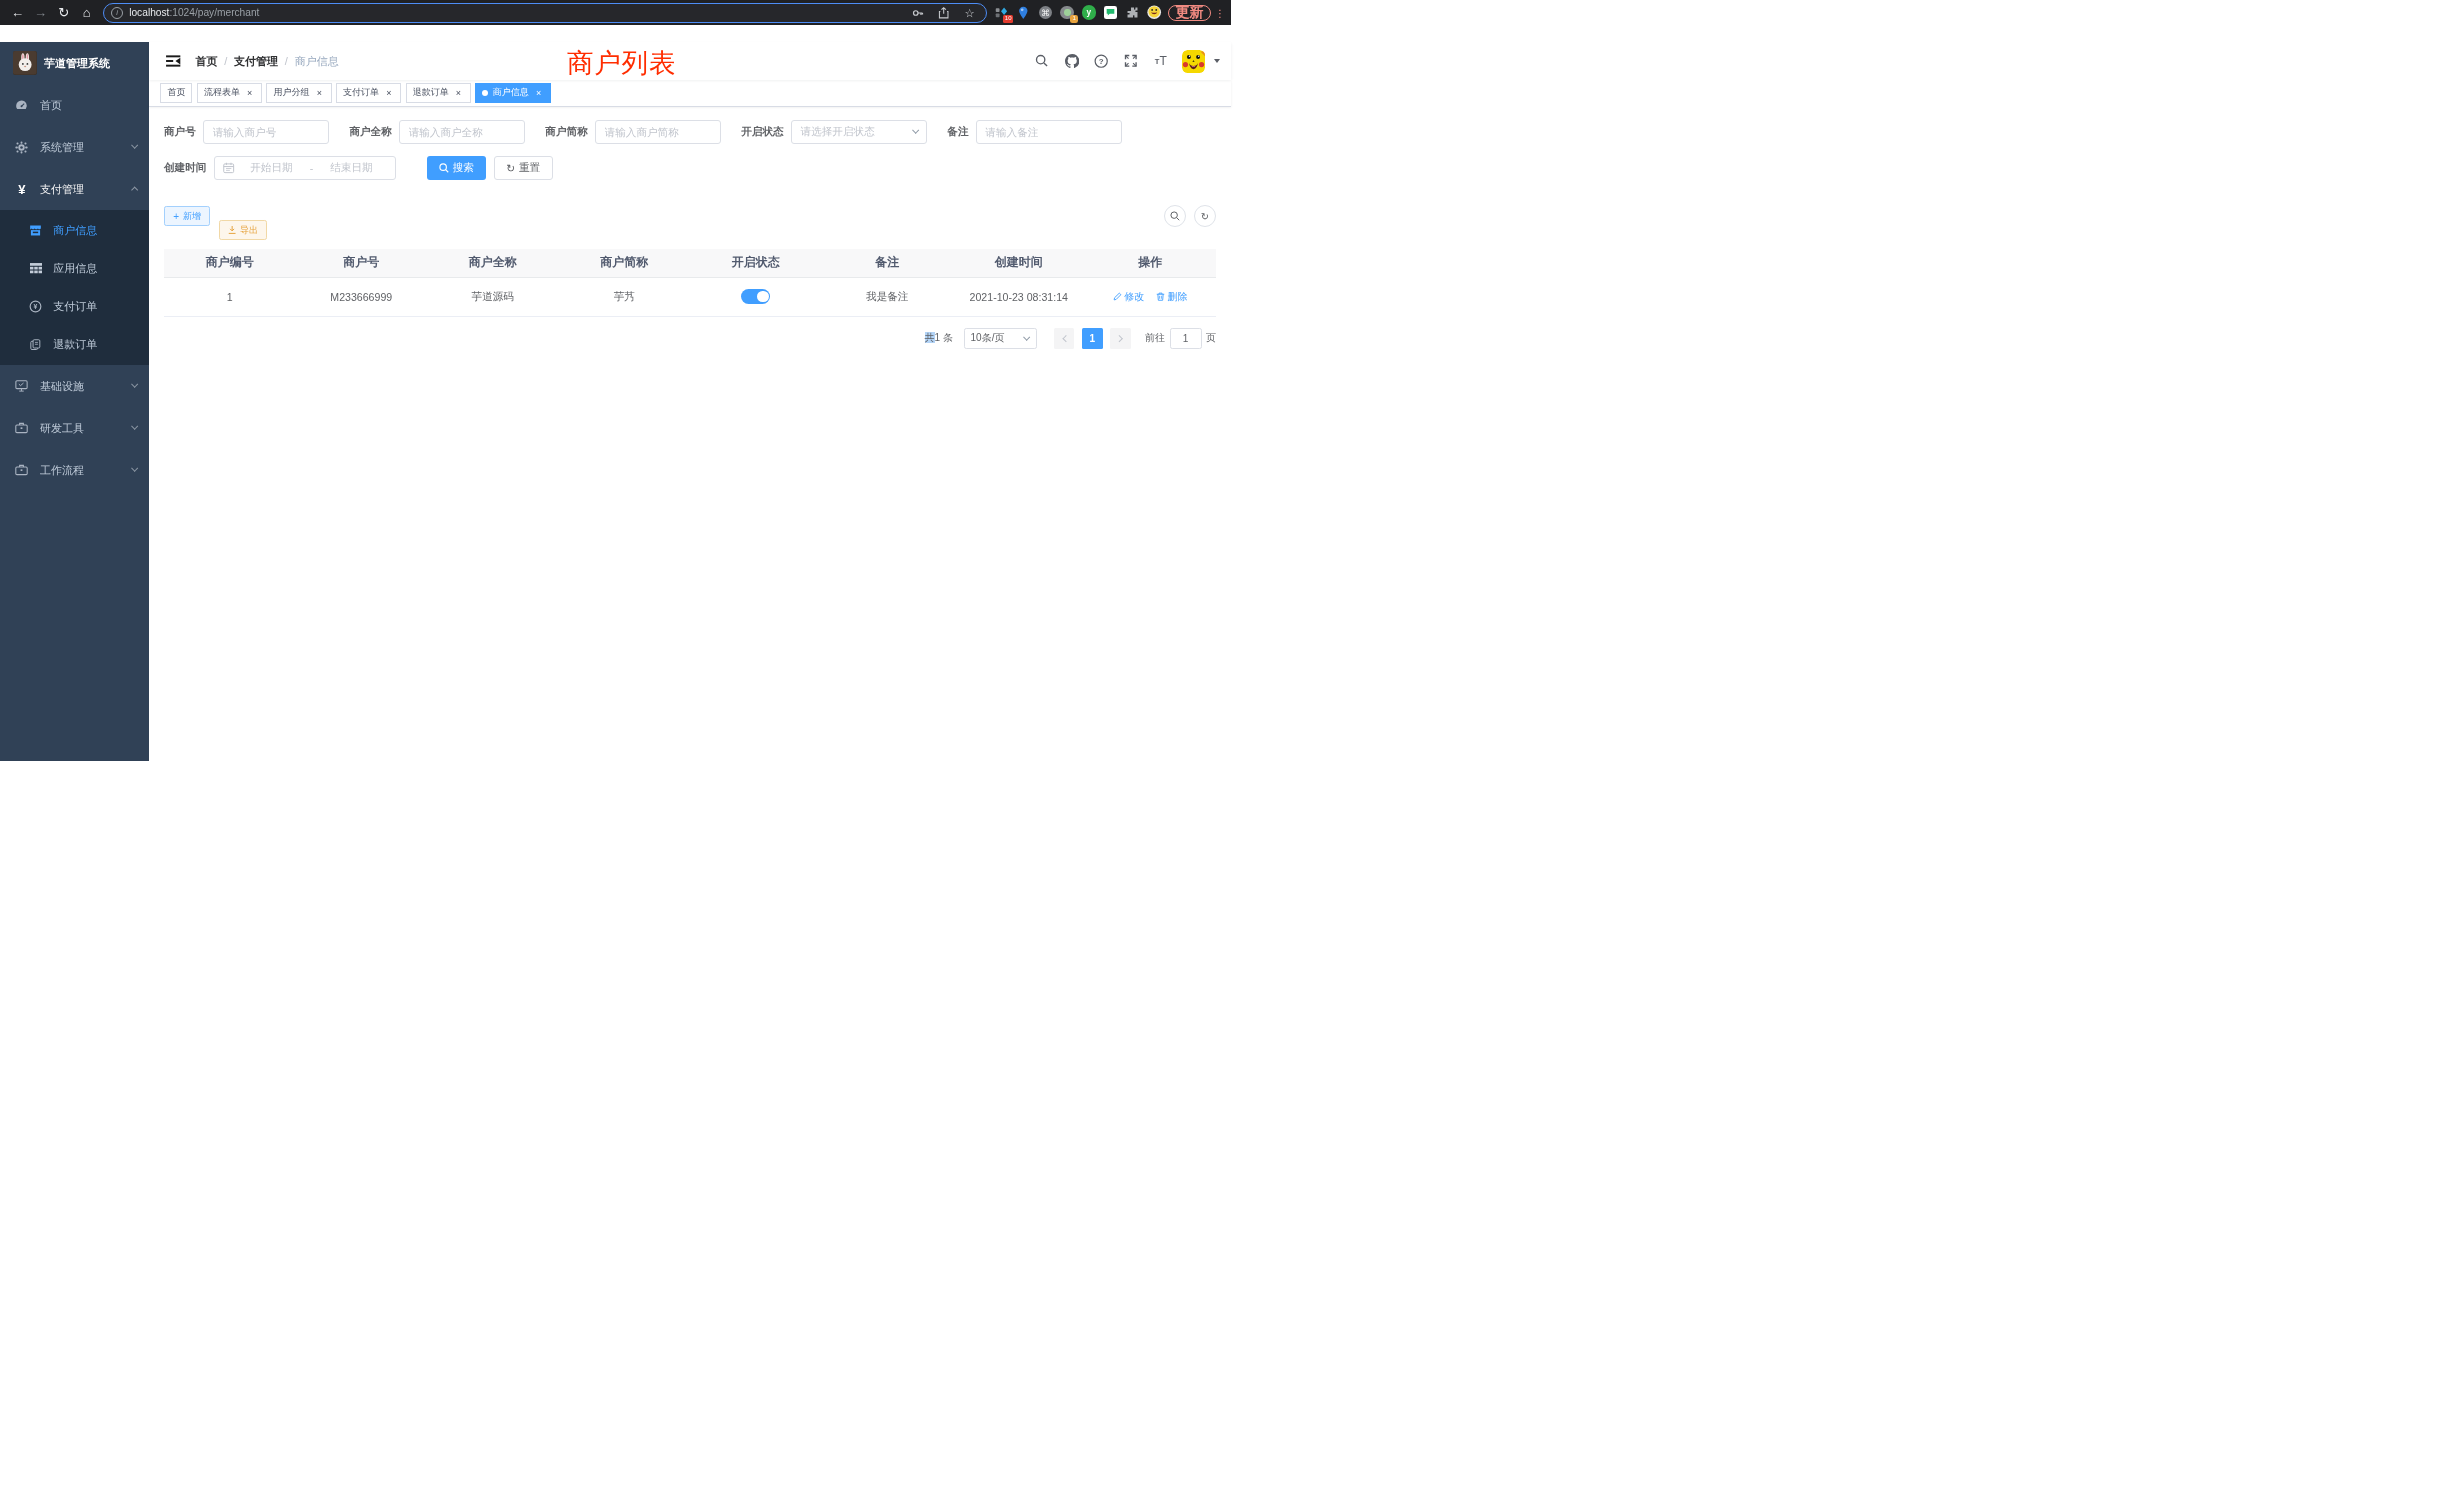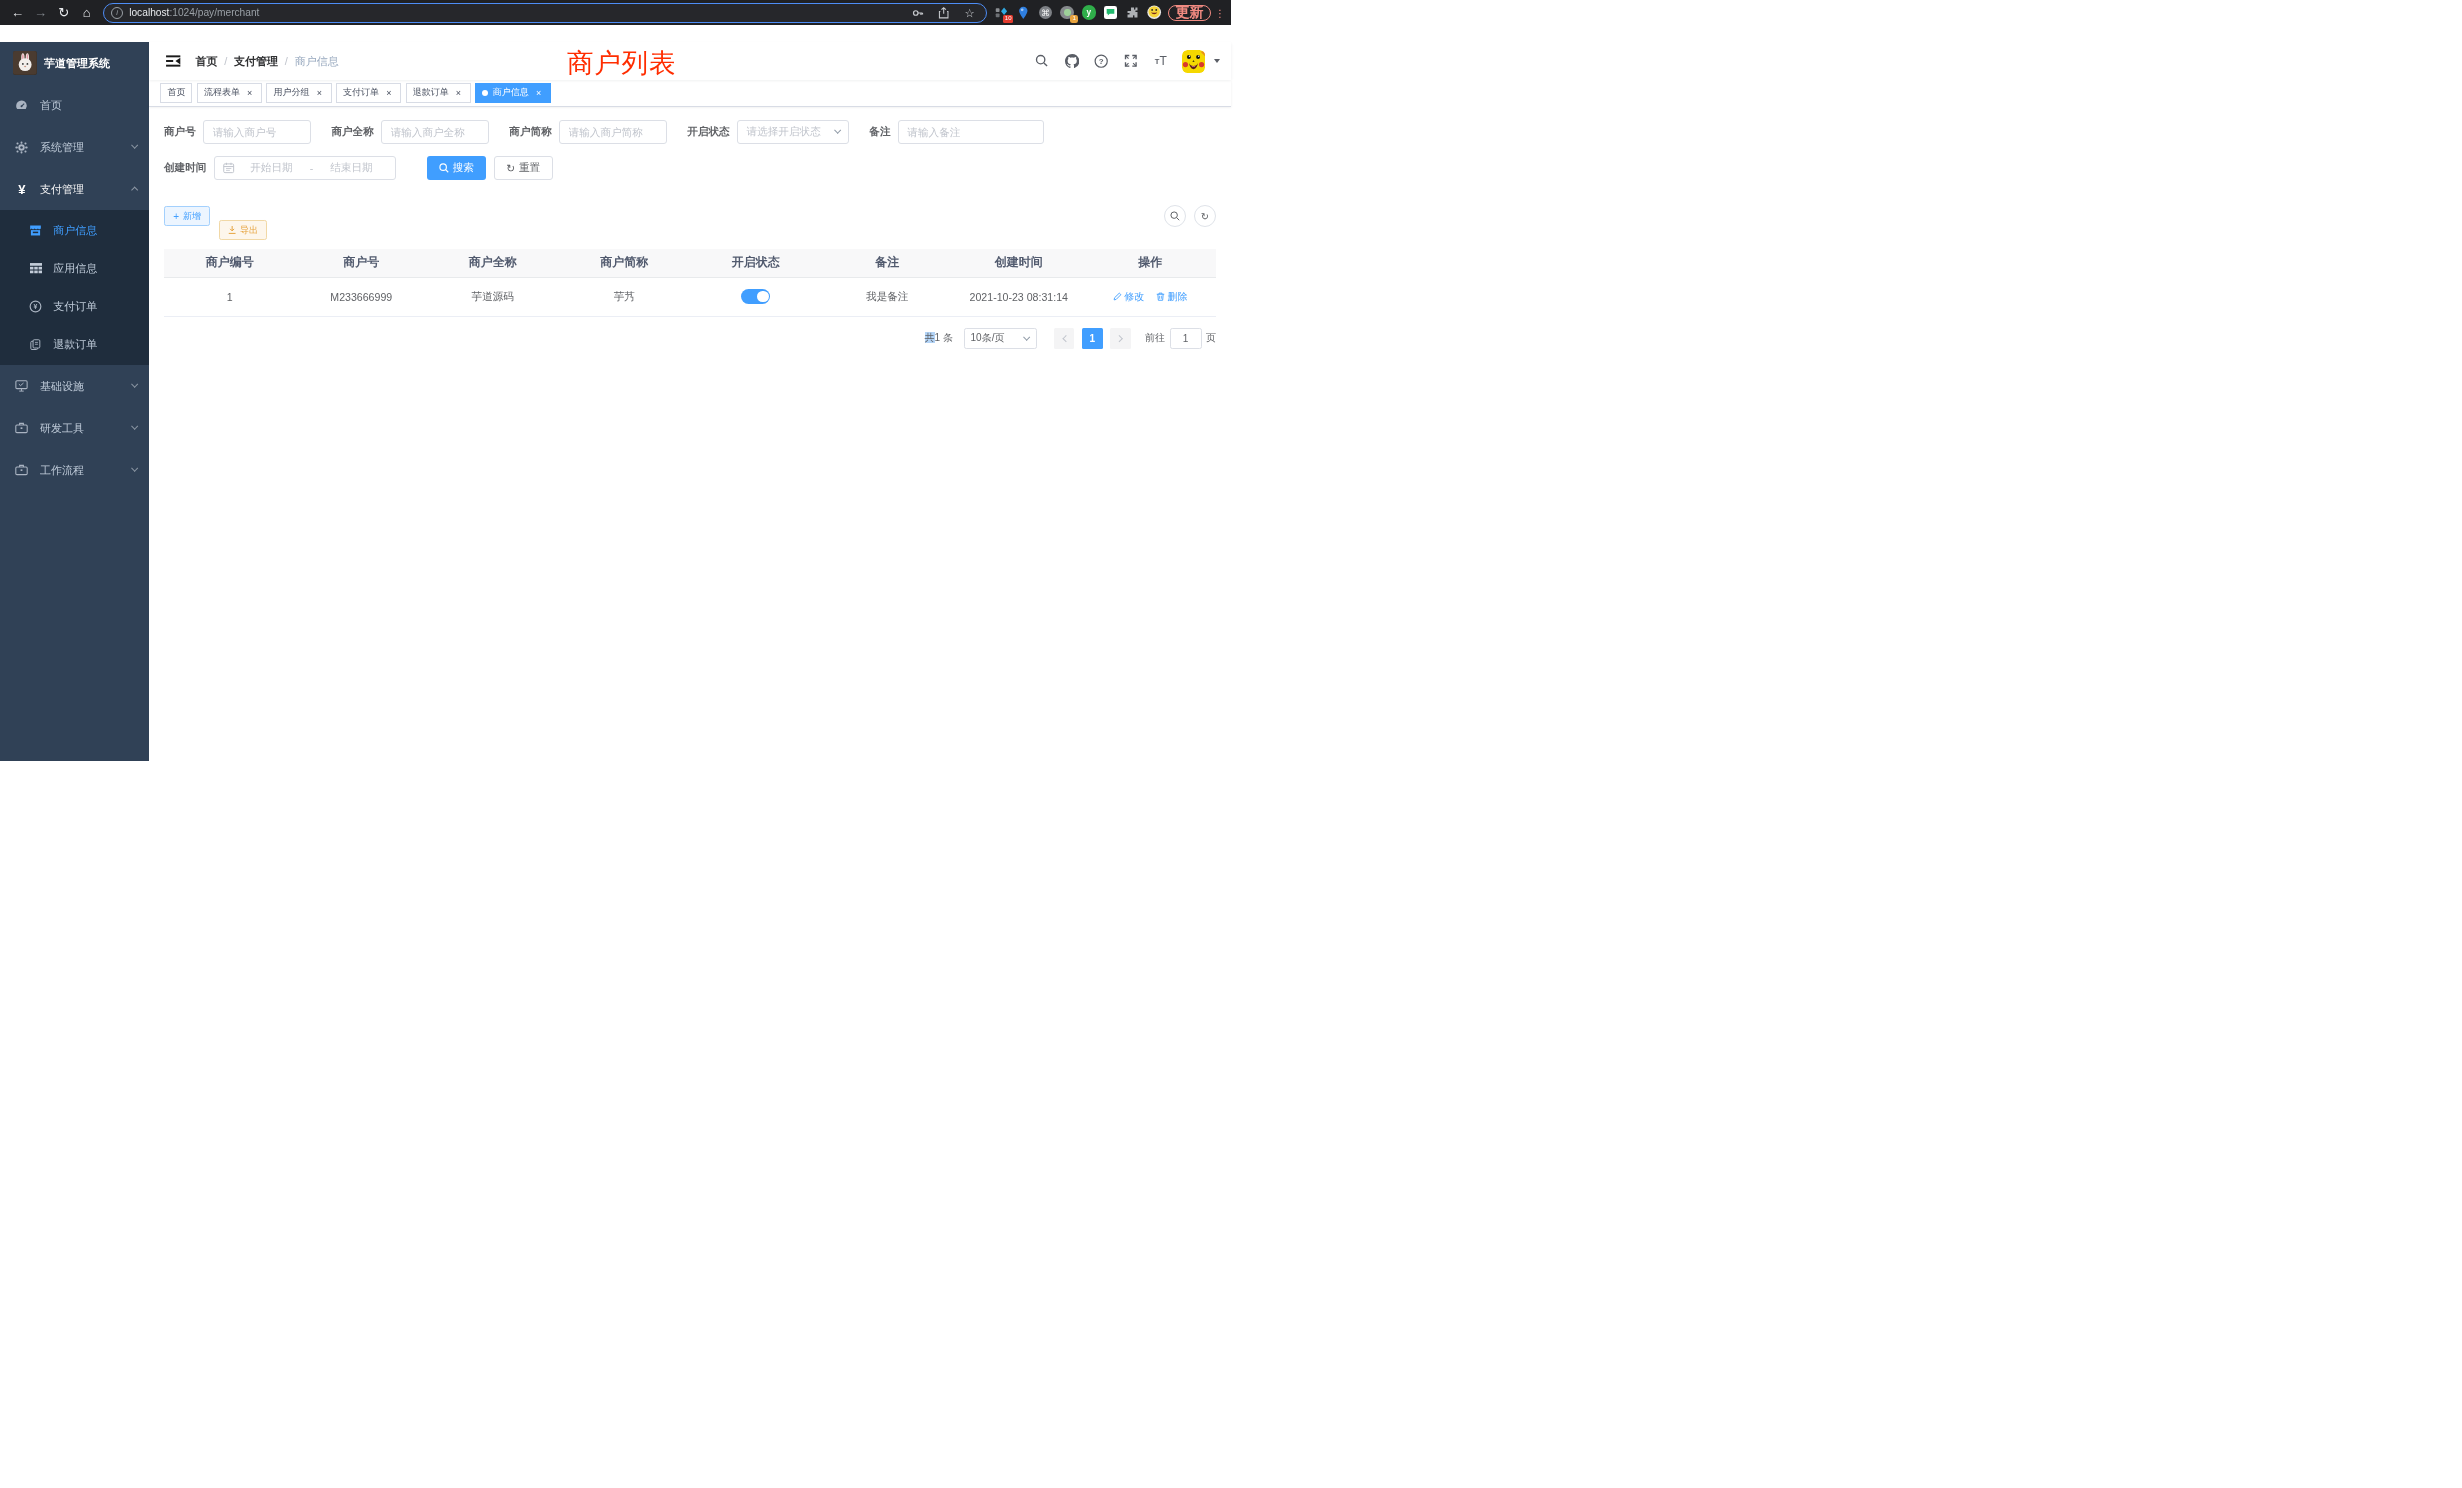--- a/index.html
+++ b/index.html
@@ -86,21 +86,21 @@
   
   .content { flex:1; padding:13.6px 15px; position:relative; }
   .filter-row { display:flex; align-items:center; flex-wrap:nowrap; margin-bottom:12px; }
   .f-group { display:flex; align-items:center; margin-right:20px; }
   .f-label { font-size:10.6px; color:#606266; font-weight:700; margin-right:7.6px; white-space:nowrap; }
   .el-input { height:24px; border:0.8px solid #dcdfe6; border-radius:3px; background:#fff;
     display:flex; align-items:center; padding:0 8.3px; font-size:10.6px; color:#606266; }
   .el-input input { border:none; outline:none; width:100%; font-size:10.6px; color:#606266;
     font-family:inherit; background:transparent; }
   .el-input input::placeholder { color:#c0c4cc; }
-  .w166 { width:108px; } .w179 { width:112px; } .w193 { width:146px; }
+  .w166 { width:126px; } .w179 { width:136px; } .w193 { width:146px; }
   .el-select { justify-content:space-between; cursor:pointer; }
   .placeholder { color:#c0c4cc; white-space:nowrap; }
   .date-range { width:182px; justify-content:flex-start; gap:0; }
   .date-range .placeholder { flex:1; text-align:center; }
   .date-sep { color:#c0c4cc; padding:0 3px; }
 
   .btn { display:inline-flex; align-items:center; justify-content:flex-start; border-radius:3px;
     cursor:pointer; font-size:10.6px; white-space:nowrap; border:0.8px solid transparent; }
   .btn-primary { background:#409eff; color:#fff; height:24px; padding:0 11.4px; margin-left:10.6px; }
   .btn-default { background:#fff; color:#606266; border-color:#dcdfe6; height:24px; padding:0 11.4px; margin-left:7.6px; }

